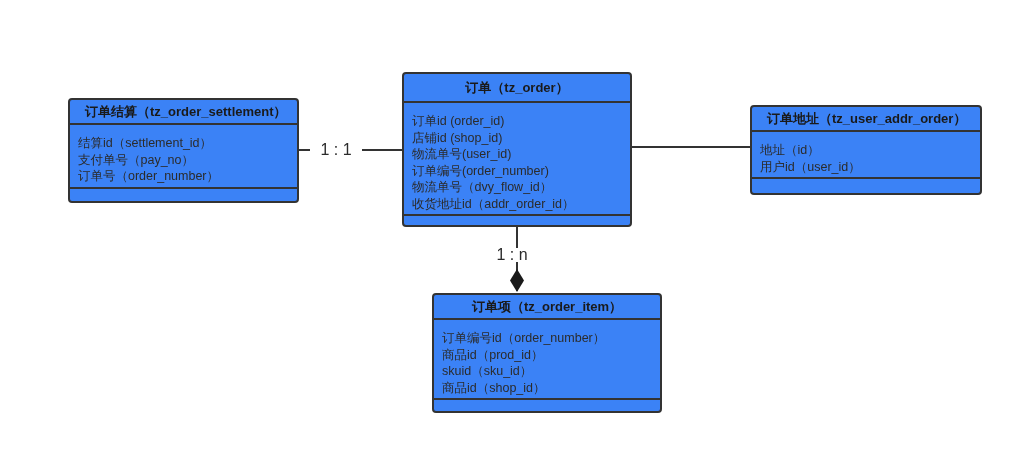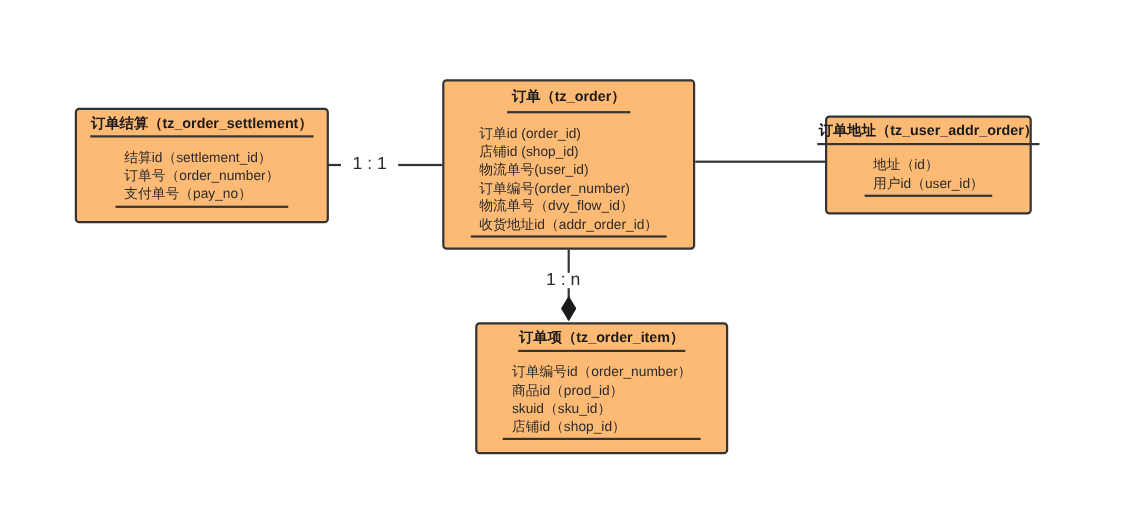--- a/index.html
+++ b/index.html
@@ -14,32 +14,31 @@
     background:var(--bg-color);
     font-family:"Liberation Sans","DejaVu Sans",sans-serif;
     color:var(--text-color);
     overflow:hidden;
   }
   .entity{
     position:absolute;
     box-sizing:border-box;
     border:2px solid var(--line-color);
     border-radius:4px;
-    background:#fdba74;
+    background:#3b82f6;
     display:flex;
     flex-direction:column;
-    align-items:center;
   }
   .entity-header{
     box-sizing:border-box;
     border-bottom:2px solid var(--line-color);
     font-size:13px;
     font-weight:bold;
     line-height:17px;
-    padding:3px 1px;
+    padding:3px 15px;
     text-align:center;
     white-space:nowrap;
     color:#1a1a1a;
   }
   .entity-fields{
     box-sizing:border-box;
     border-bottom:2px solid var(--line-color);
     padding:10px 8px 2px;
     font-size:12.5px;
     line-height:16.5px;
@@ -72,52 +71,52 @@
   <div class="connector" style="left:516px;top:227px;width:2px;height:64px;"></div>
   <div class="conn-label" style="left:489px;top:248px;width:42px;">1 : n</div>
   <svg class="diamond" style="left:510px;top:269px;" width="14" height="23" viewBox="0 0 14 23">
     <polygon points="7,0 14,11.5 7,23 0,11.5" fill="#1a1a1a"></polygon>
   </svg>
 
   <div class="entity" style="left:68px;top:98px;width:231px;height:105px;">
     <div class="entity-header">订单结算（tz_order_settlement）</div>
     <div class="entity-fields">
       <div>结算id（settlement_id）</div>
+      <div>支付单号（pay_no）</div>
       <div>订单号（order_number）</div>
-      <div>支付单号（pay_no）</div>
     </div>
     <div class="entity-footer"></div>
   </div>
 
   <div class="entity" style="left:402px;top:72px;width:230px;height:155px;">
     <div class="entity-header" style="padding:5px 4px;">订单（tz_order）</div>
     <div class="entity-fields">
       <div>订单id (order_id)</div>
       <div>店铺id (shop_id)</div>
       <div>物流单号(user_id)</div>
       <div>订单编号(order_number)</div>
       <div>物流单号（dvy_flow_id）</div>
       <div>收货地址id（addr_order_id）</div>
     </div>
     <div class="entity-footer"></div>
   </div>
 
-  <div class="entity" style="left:750px;top:105px;width:188px;height:90px;">
+  <div class="entity" style="left:750px;top:105px;width:232px;height:90px;">
     <div class="entity-header">订单地址（tz_user_addr_order）</div>
     <div class="entity-fields">
       <div>地址（id）</div>
       <div>用户id（user_id）</div>
     </div>
     <div class="entity-footer"></div>
   </div>
 
   <div class="entity" style="left:403px;top:293px;width:230px;height:120px;margin-left:29px;">
     <div class="entity-header">订单项（tz_order_item）</div>
     <div class="entity-fields">
       <div>订单编号id（order_number）</div>
       <div>商品id（prod_id）</div>
       <div>skuid（sku_id）</div>
-      <div>店铺id（shop_id）</div>
+      <div>商品id（shop_id）</div>
     </div>
     <div class="entity-footer"></div>
   </div>
 
 </div>
 
 </body></html>

